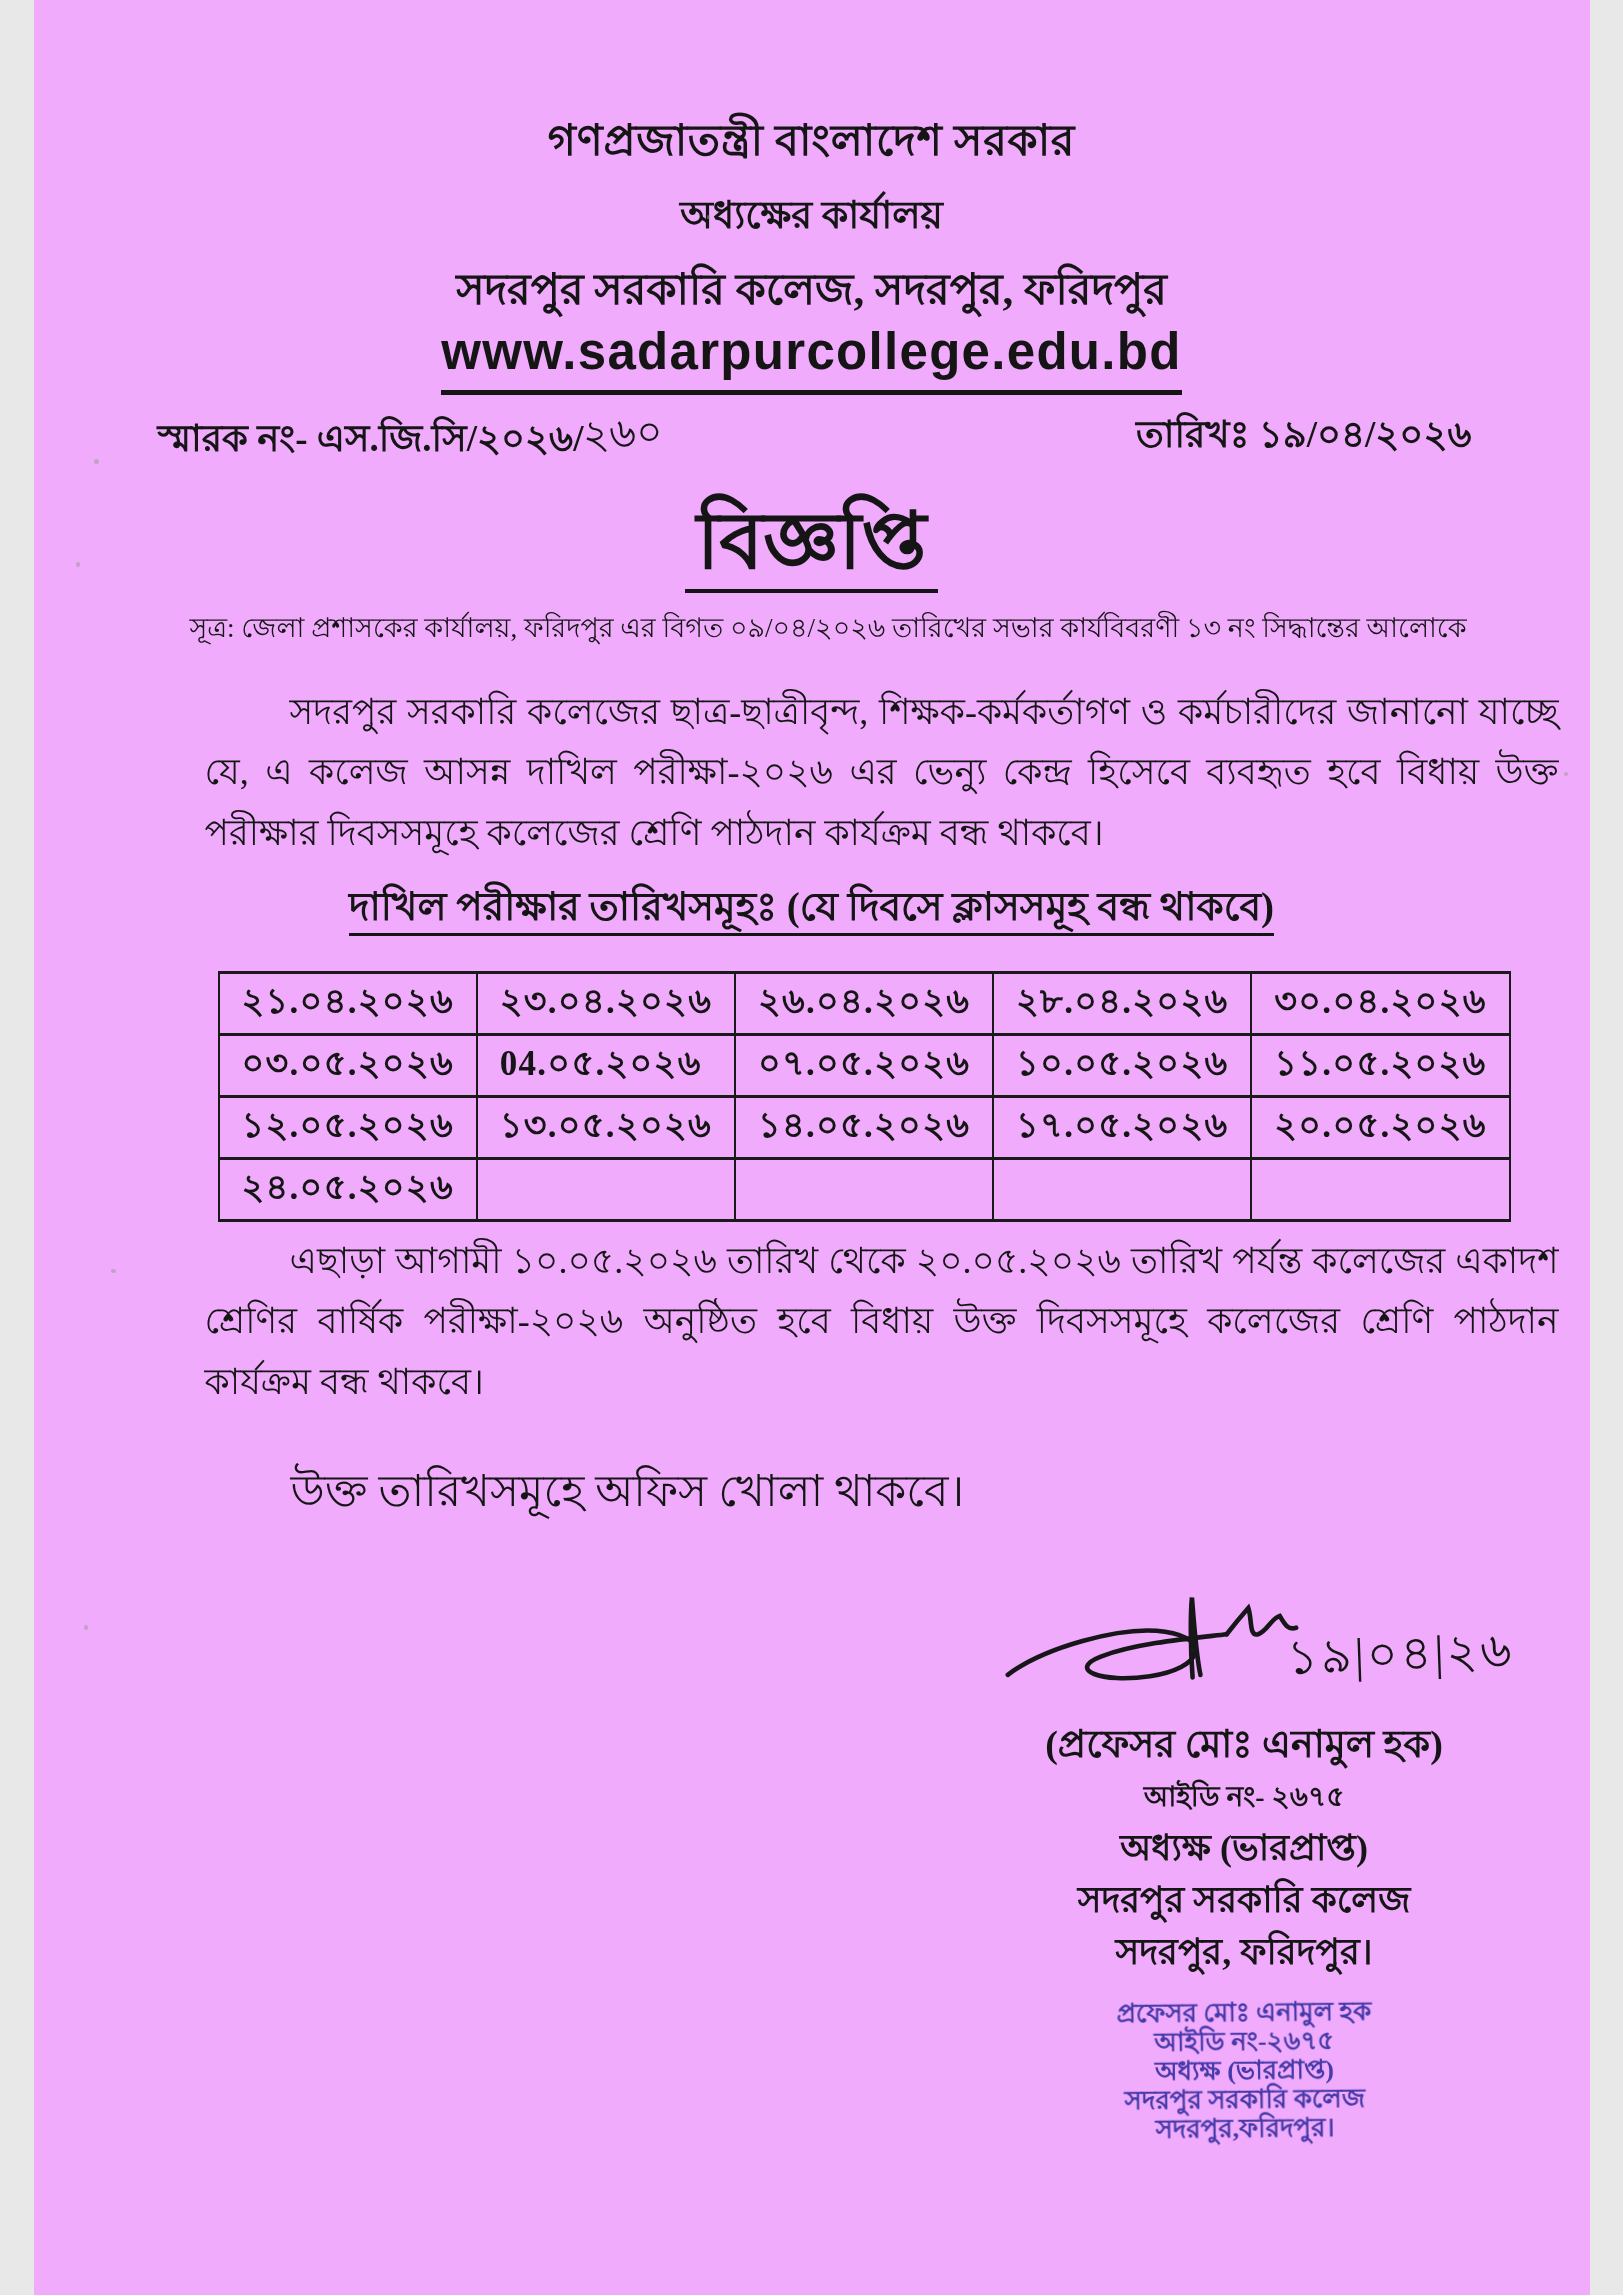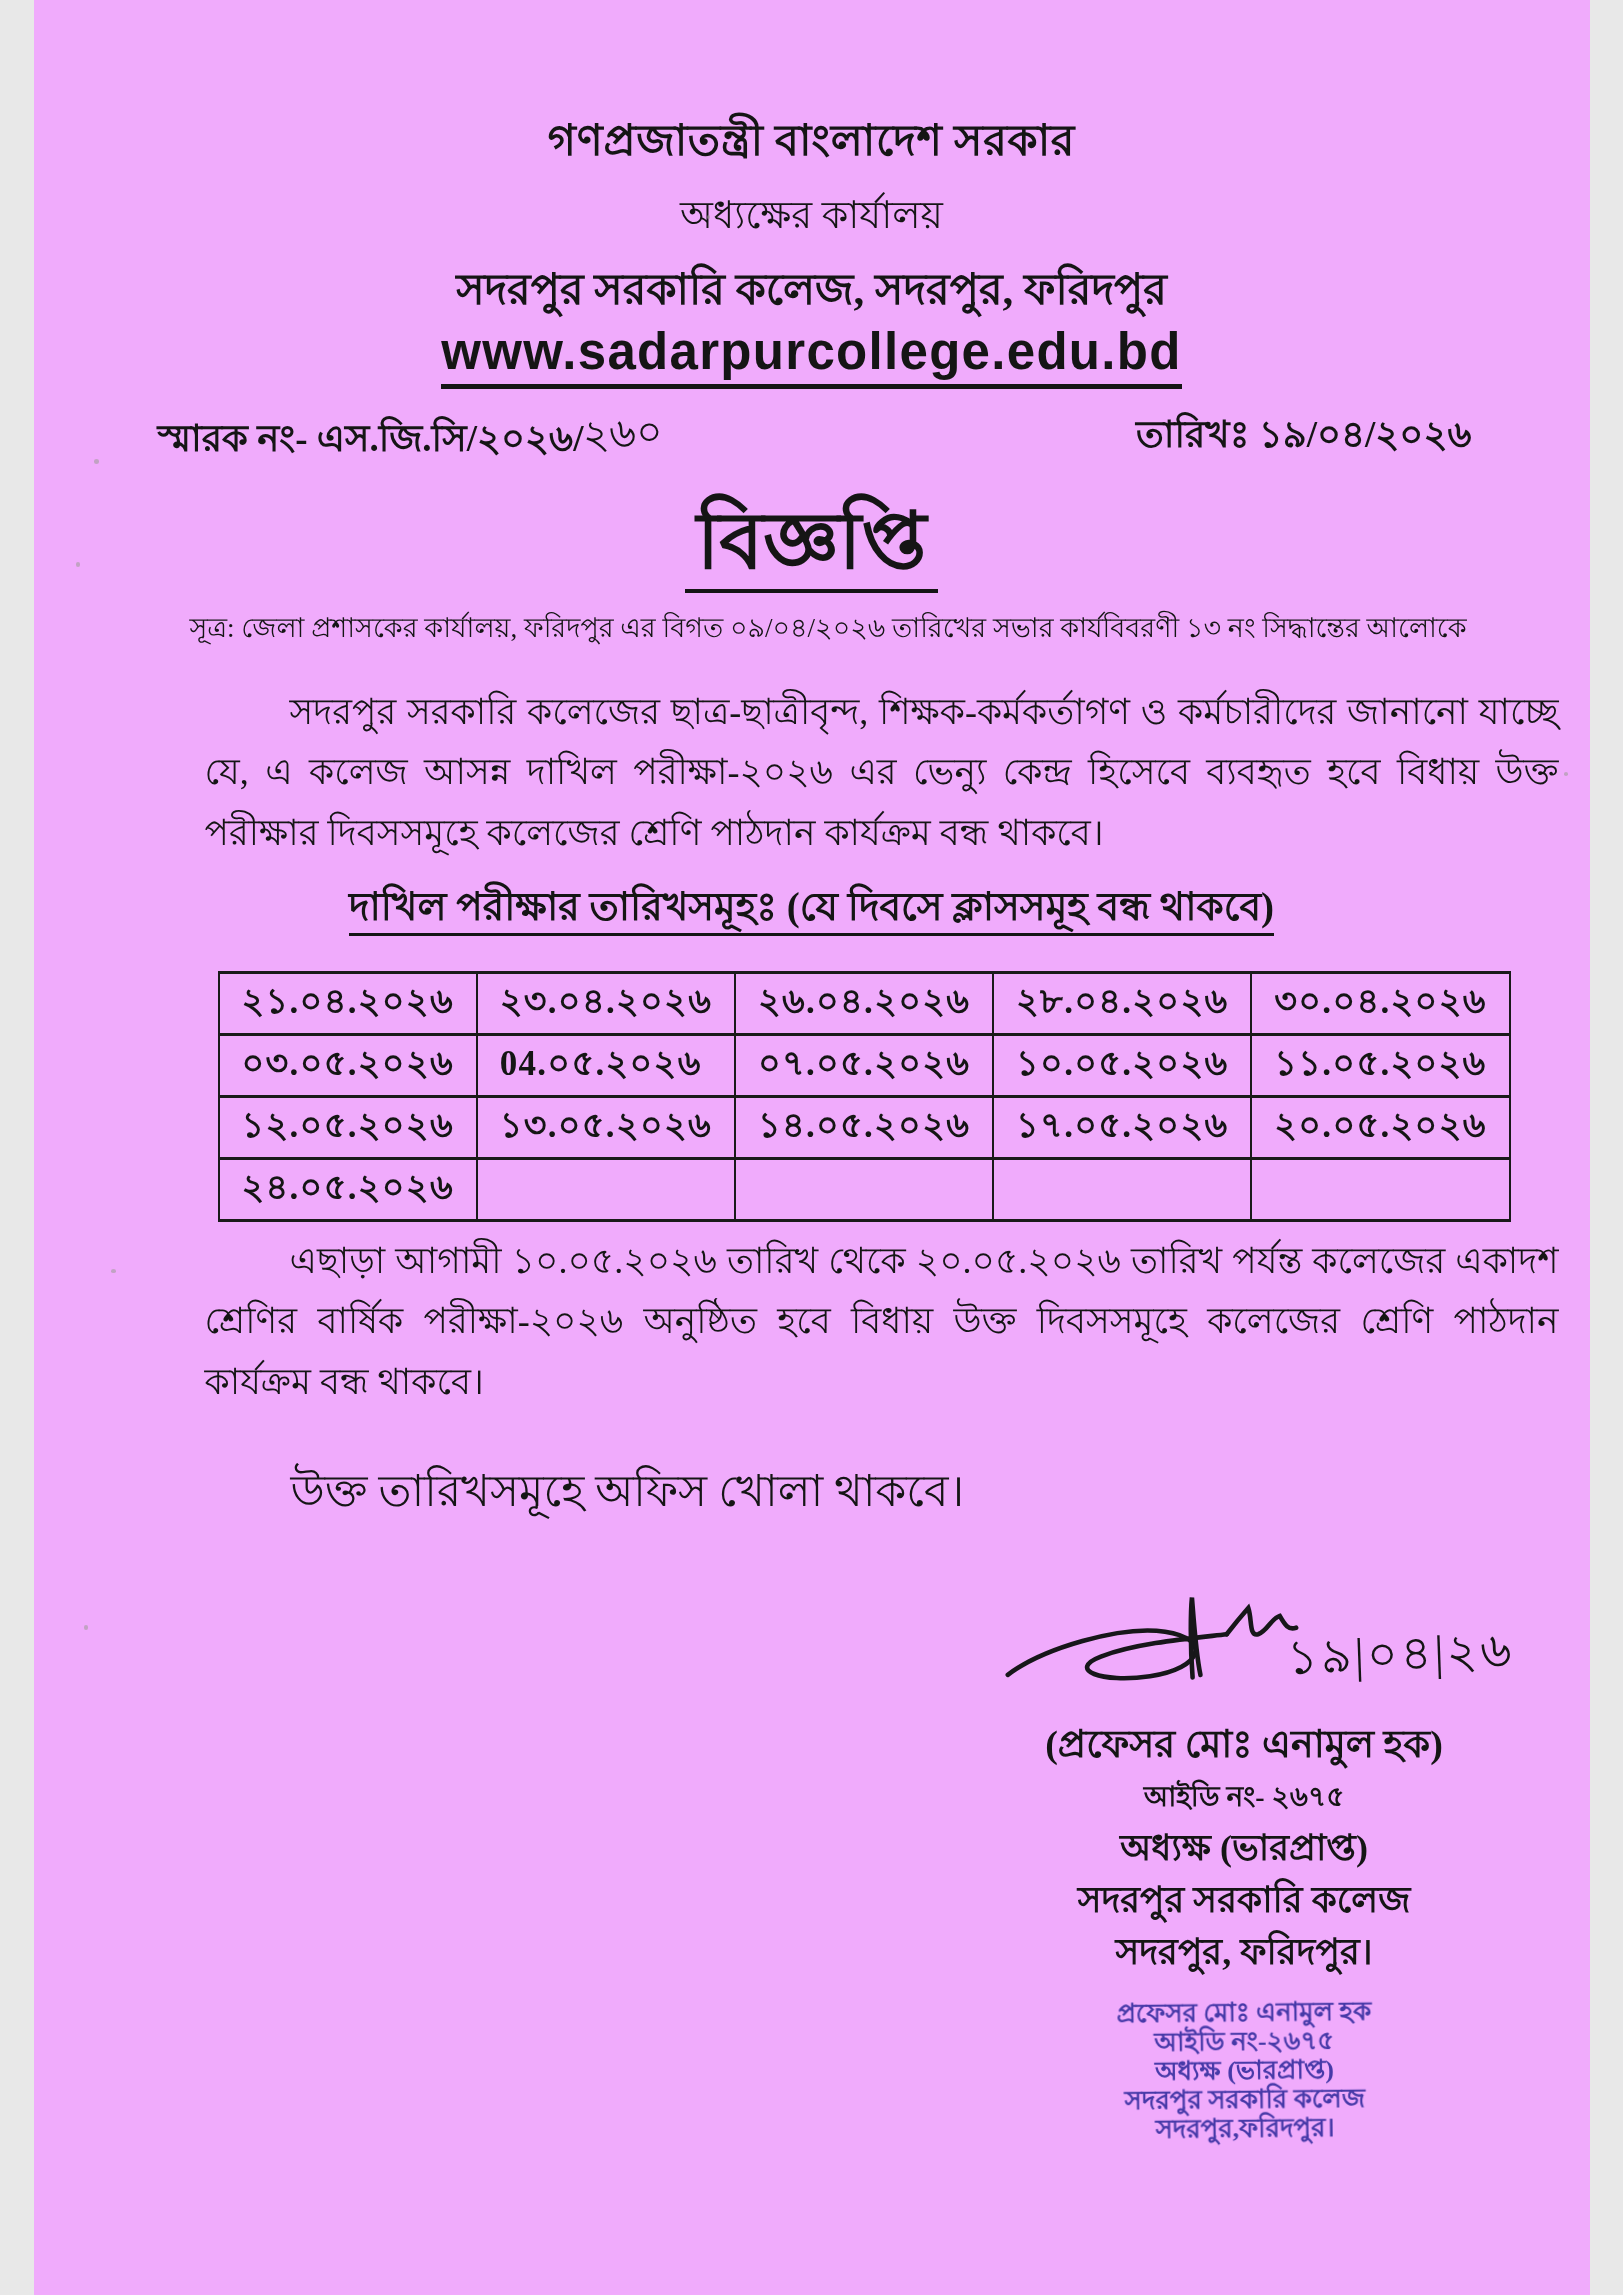--- a/index.html
+++ b/index.html
@@ -9,28 +9,28 @@
     margin:0 auto;
     background:#f0abfc;
     color:#151515;
     font-family:"Liberation Serif","DejaVu Serif",serif;
     overflow:hidden;
   }
   .abs{position:absolute;}
   .center{left:0;right:0;text-align:center;}
 
   .hdr1{top:108px;font-size:43px;font-weight:600;letter-spacing:0.7px;}
-  .hdr2{top:185px;font-size:38px;font-weight:400;}
+  .hdr2{top:185px;font-size:38px;font-weight:700;}
   .hdr3{top:257px;font-size:43px;font-weight:600;}
   .url{
     top:322px;font-size:51px;font-weight:700;
     font-family:"Liberation Sans","DejaVu Sans",sans-serif;
     letter-spacing:1.3px;
   }
-  .url .u{border-bottom:5.2px solid #151515;padding-bottom:4px;}
+  .url .u{border-bottom:5.2px solid #151515;padding-bottom:10px;}
 
   .memo-row{
     top:405px;left:124px;right:118px;
     display:flex;justify-content:space-between;align-items:flex-start;
     font-size:37px;font-weight:600;
   }
   .hand{
     font-weight:500;
     display:inline-block;
     transform:rotate(-3deg) translateY(-3.9px);

